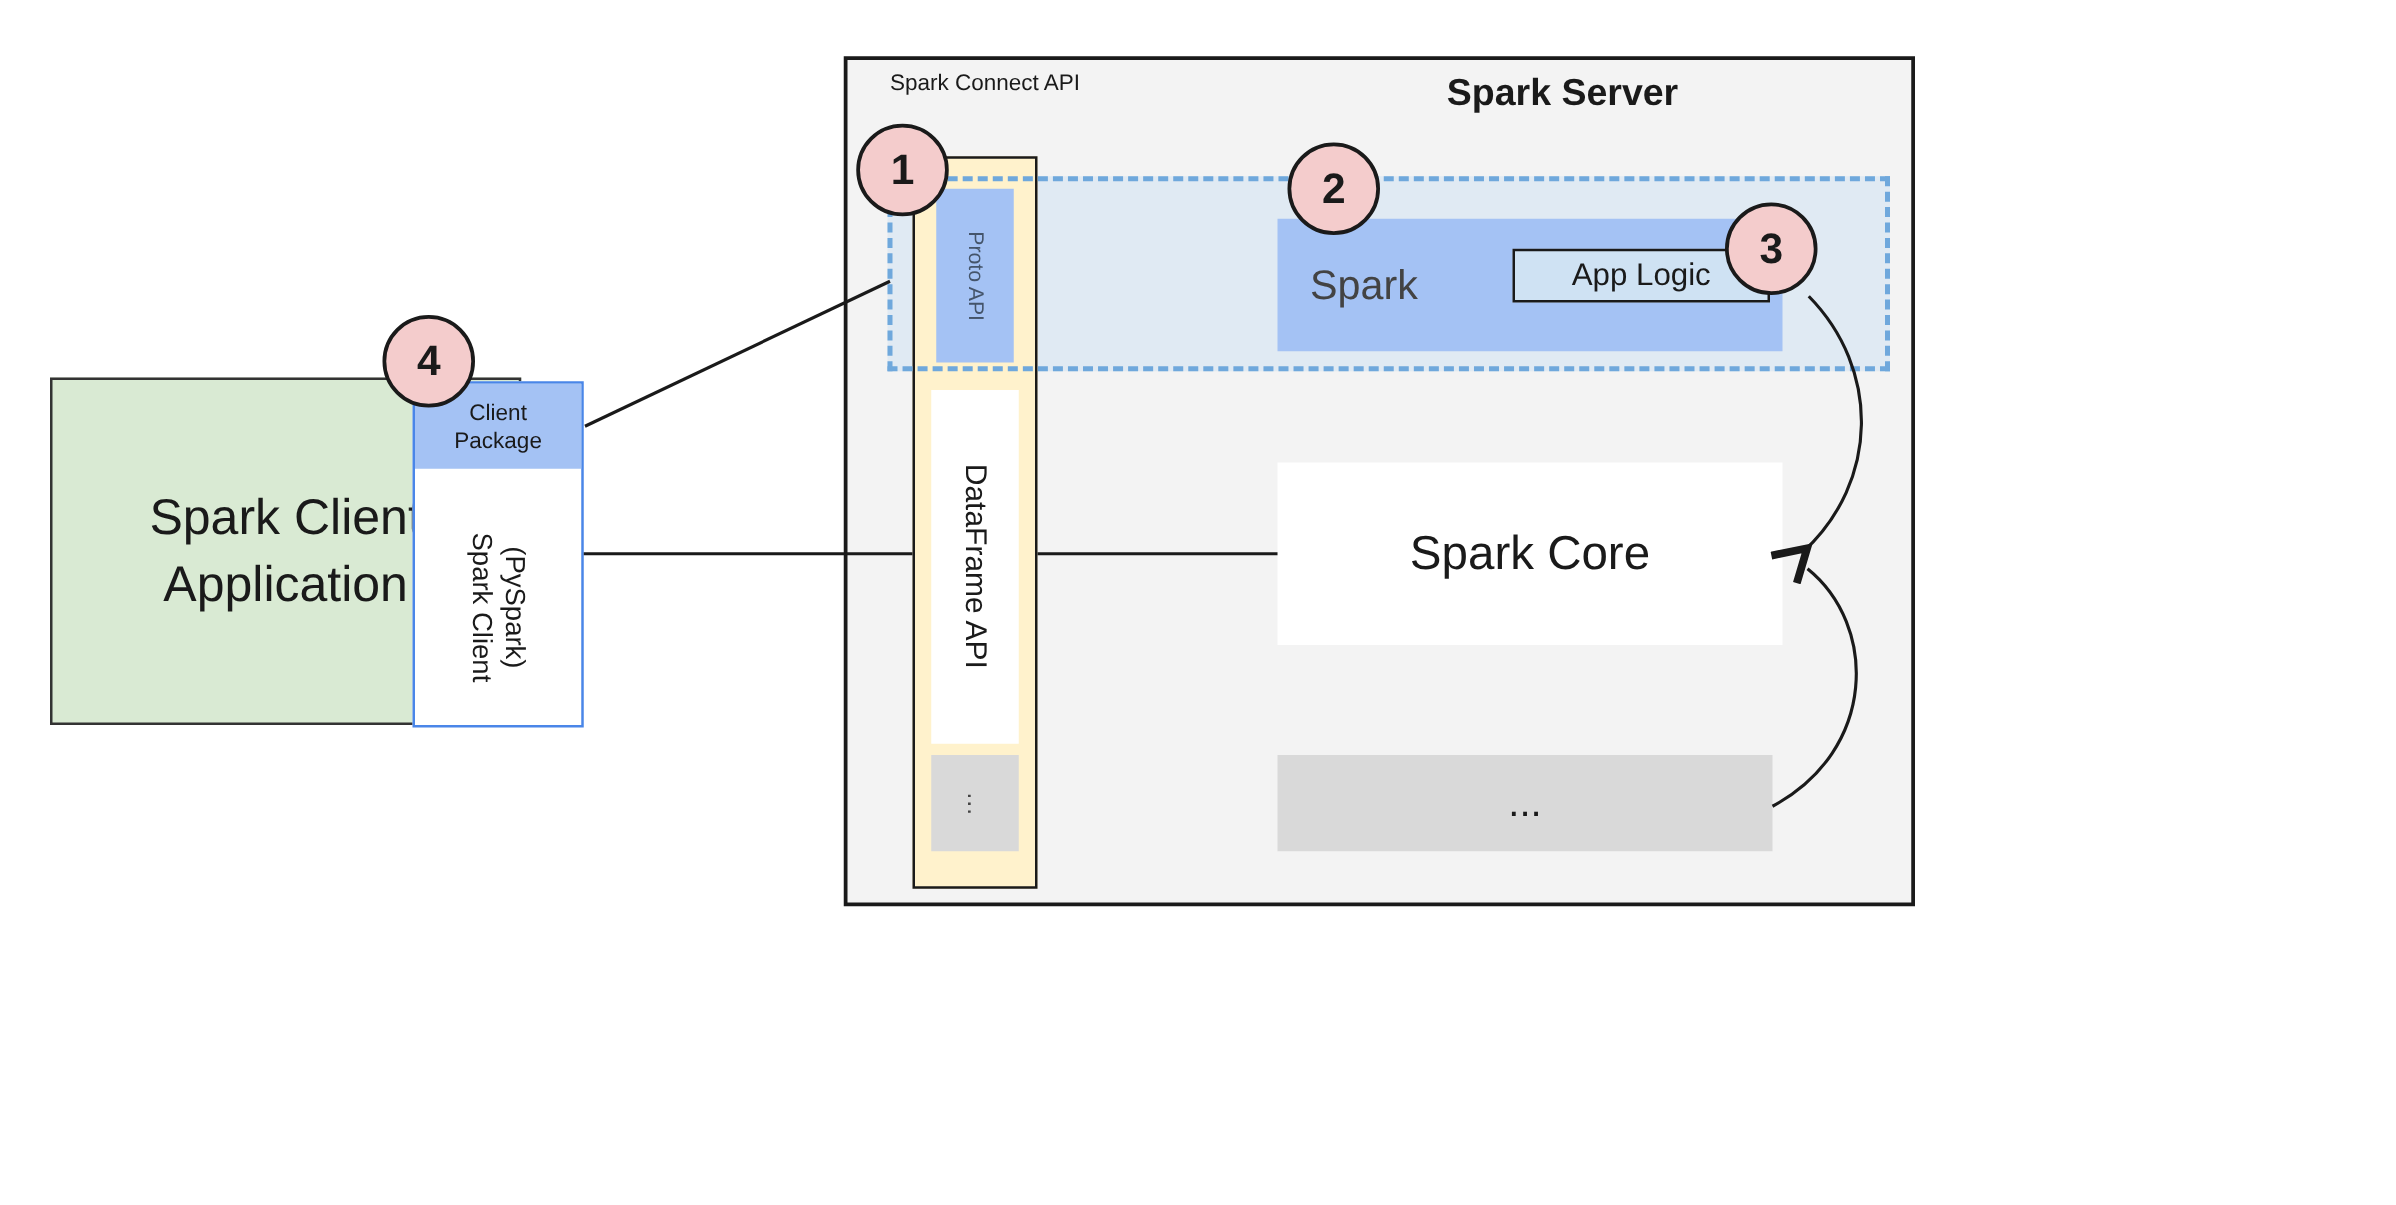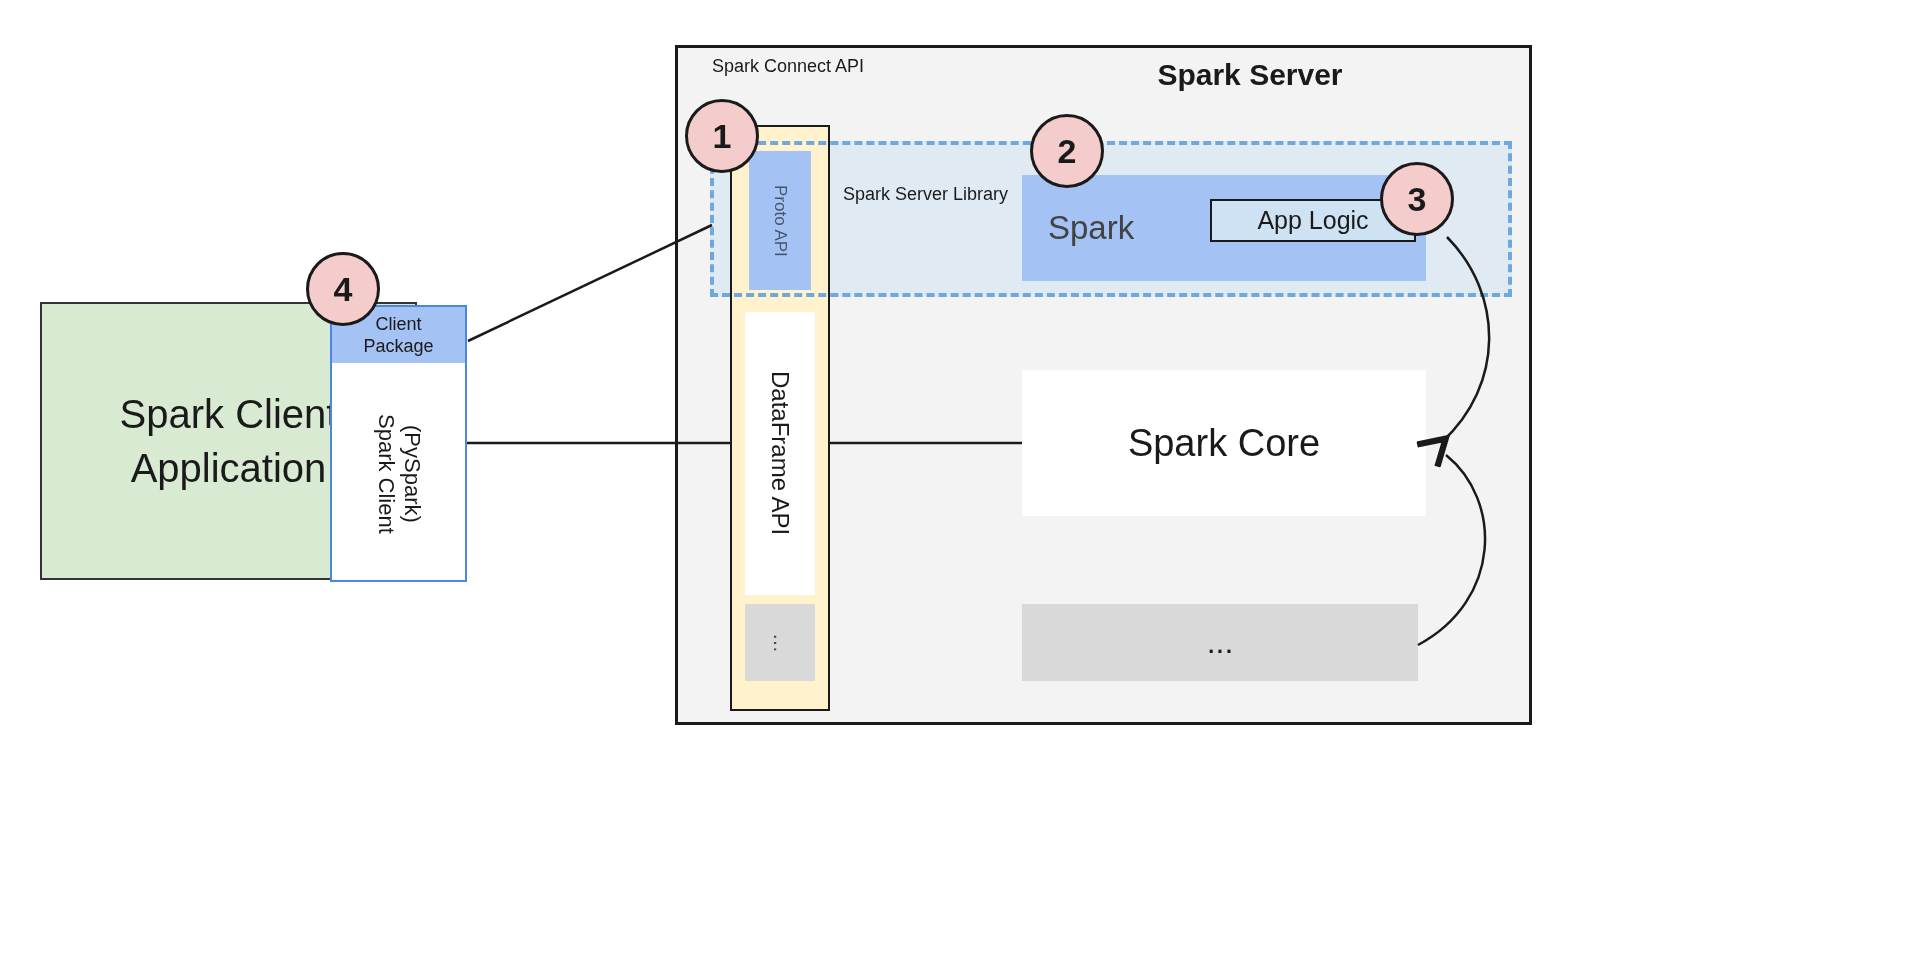--- a/index.html
+++ b/index.html
@@ -63,21 +63,20 @@
   <div class="abs dots-box center" style="left:745px; top:604px; width:70px; height:77px;">
     <span class="vtext">…</span>
   </div>
 
   <div class="abs lib-border" style="left:710px; top:141px; width:802px; height:156px;"></div>
 
   <div class="abs proto-box center" style="left:749px; top:151px; width:62px; height:139px;">
     <span class="vtext vwrap">Proto API</span>
   </div>
 
-  <div class="abs label" style="left:843px; top:183px; width:180px;">Spark Server Library</div>
 
   <div class="abs plugin-box" style="left:1022px; top:175px; width:404px; height:106px;">
     <span>Spark</span>
   </div>
 
   <div class="abs applogic-box center" style="left:1210px; top:199px; width:206px; height:43px;">
     <span>App Logic</span>
   </div>
 
   <div class="abs core-box center" style="left:1022px; top:370px; width:404px; height:146px;">
@@ -86,21 +85,21 @@
 
   <div class="abs more-box center" style="left:1022px; top:604px; width:396px; height:77px;">
     <span>...</span>
   </div>
 
   <div class="abs green-box center" style="left:40px; top:302px; width:377px; height:278px; padding:0 20px;">
     <span>Spark Client Application</span>
   </div>
 
   <div class="abs client-stack" style="left:330px; top:305px; width:137px; height:277px;">
-    <div class="pkg-head center" style="width:100%; height:56px; padding:0 26px;">
+    <div class="pkg-head center" style="width:100%; height:68px; padding:0 26px;">
       <span>Client Package</span>
     </div>
     <div class="client-body center" style="width:100%; height:221px;">
       <span class="vtext" style="inline-size:210px;">Spark Client (PySpark)</span>
     </div>
   </div>
 
   <svg class="lines" width="1917" height="964" viewBox="0 0 1917 964">
     <defs>
       <marker id="chev" markerWidth="14" markerHeight="14" refX="4" refY="7" orient="auto">

